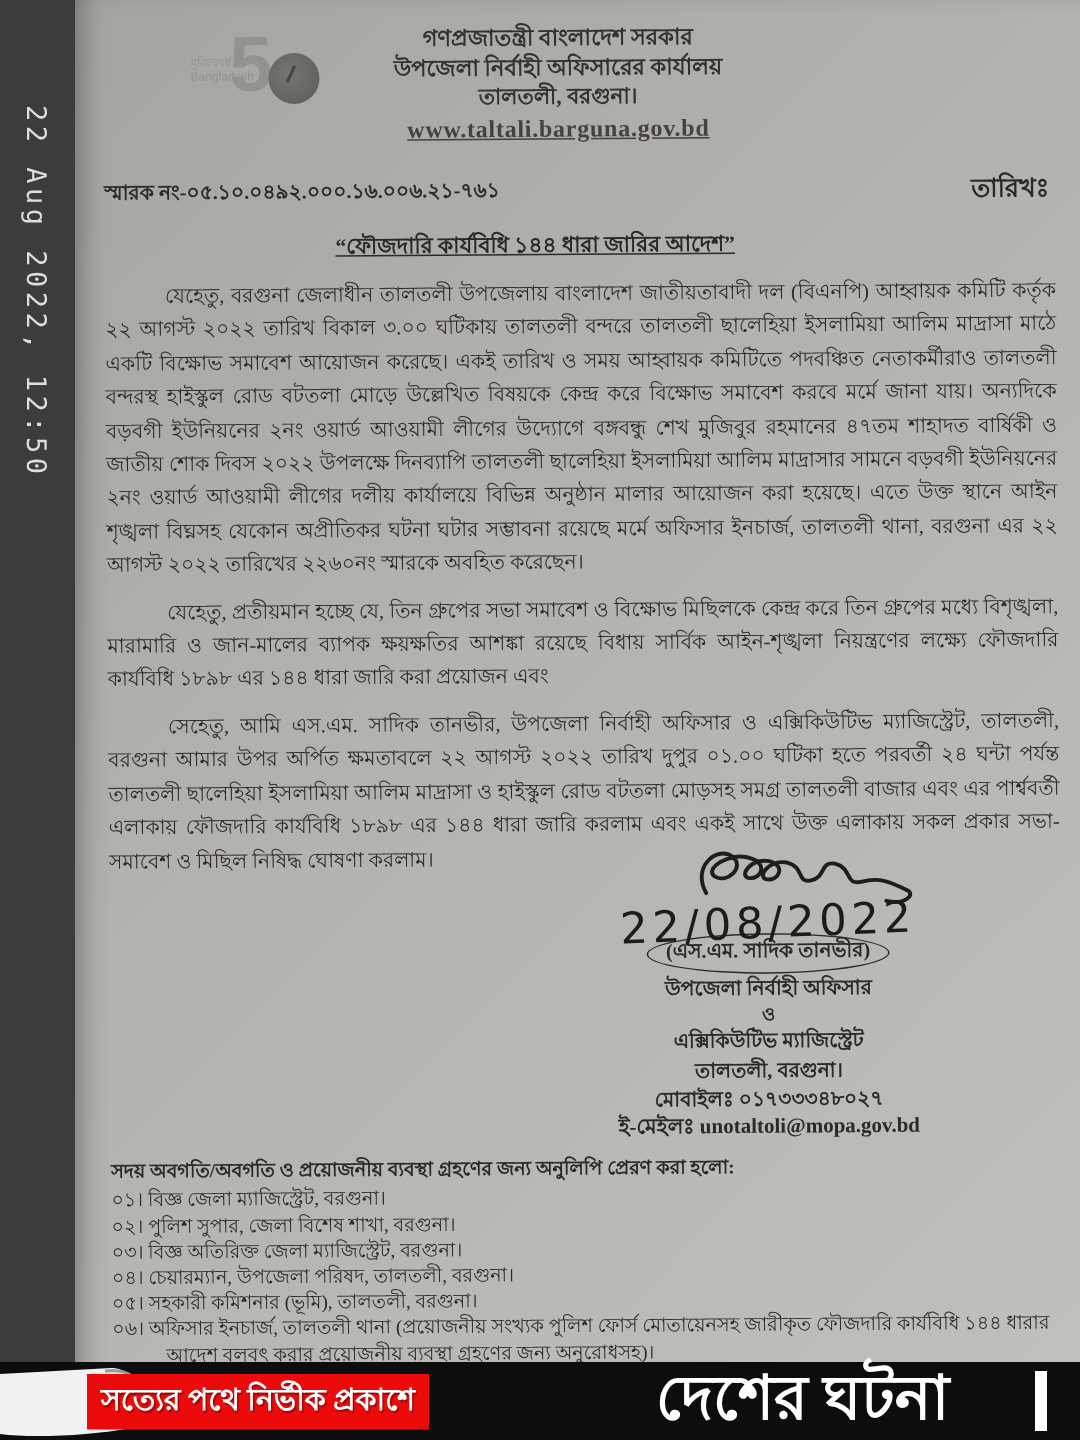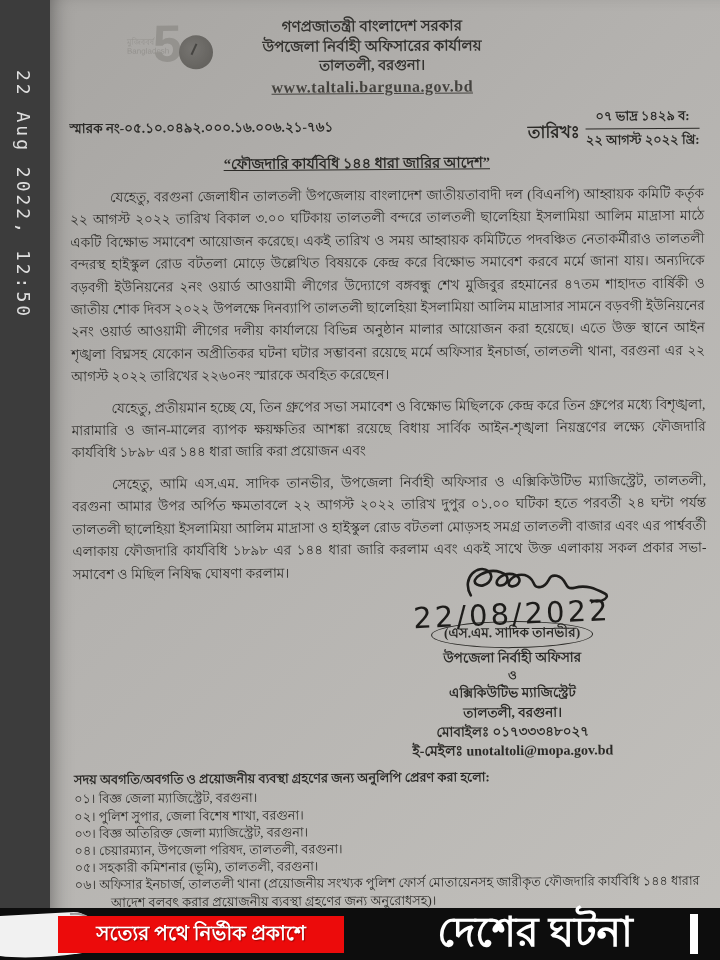--- a/index.html
+++ b/index.html
@@ -64,21 +64,21 @@
 
   
   .cc{margin-top:8px;}
   .cc-head{font-size:12.8px;line-height:17px;font-weight:bold;}
   .cc ol{list-style:none;margin:2px 0 0;padding:0;}
   .cc li{font-size:12.8px;line-height:17.2px;padding-left:36px;text-indent:-36px;}
 
   
   .banner{position:absolute;left:0;bottom:0;width:720px;height:52px;background:#0d0d0d;z-index:5;}
   .scroll-icon{position:absolute;left:0;top:2px;width:118px;height:50px;}
-  .slogan-box{position:absolute;left:58px;top:8px;width:286px;height:37px;background:#ec0b0b;
+  .slogan-box{position:absolute;left:58px;top:8px;width:228px;height:37px;background:#ec0b0b;
     display:flex;align-items:center;justify-content:center;}
   .slogan{color:#fff;font-weight:bold;font-size:20px;white-space:nowrap;text-shadow:1px 1px 1px rgba(0,0,0,.35);}
   .brand{position:absolute;left:400px;top:0;width:270px;height:52px;display:flex;align-items:center;
     justify-content:center;color:#fff;font-weight:bold;font-size:41px;white-space:nowrap;}
   .banner-divider{position:absolute;right:22px;top:6px;width:8px;height:40px;background:#fff;}
 </style>
 </head>
 <body>
 
 <div class="screen">
@@ -100,24 +100,20 @@
         <div class="hdr-line">গণপ্রজাতন্ত্রী বাংলাদেশ সরকার</div>
         <div class="hdr-line">উপজেলা নির্বাহী অফিসারের কার্যালয়</div>
         <div class="hdr-loc">তালতলী, বরগুনা।</div>
         <div class="hdr-url">www.taltali.barguna.gov.bd</div>
       </div>
 
       <div class="meta-row">
         <div class="memo">স্মারক নং-০৫.১০.০৪৯২.০০০.১৬.০০৬.২১-৭৬১</div>
         <div class="dateblock">
           <div class="date-label">তারিখঃ</div>
-          <div class="date-frac">
-            <div class="date-top">০৭ ভাদ্র ১৪২৯ ব:</div>
-            <div class="date-bot">২২ আগস্ট ২০২২ খ্রি:</div>
-          </div>
         </div>
       </div>
 
       <div class="title">
         <span>“ফৌজদারি কার্যবিধি ১৪৪ ধারা জারির আদেশ”</span>
       </div>
 
       <div class="body-text">
         <p>যেহেতু, বরগুনা জেলাধীন তালতলী উপজেলায় বাংলাদেশ জাতীয়তাবাদী দল (বিএনপি) আহ্বায়ক কমিটি কর্তৃক ২২ আগস্ট ২০২২ তারিখ বিকাল ৩.০০ ঘটিকায় তালতলী বন্দরে তালতলী ছালেহিয়া ইসলামিয়া আলিম মাদ্রাসা মাঠে একটি বিক্ষোভ সমাবেশ আয়োজন করেছে। একই তারিখ ও সময় আহ্বায়ক কমিটিতে পদবঞ্চিত নেতাকর্মীরাও তালতলী বন্দরস্থ হাইস্কুল রোড বটতলা মোড়ে উল্লেখিত বিষয়কে কেন্দ্র করে বিক্ষোভ সমাবেশ করবে মর্মে জানা যায়। অন্যদিকে বড়বগী ইউনিয়নের ২নং ওয়ার্ড আওয়ামী লীগের উদ্যোগে বঙ্গবন্ধু শেখ মুজিবুর রহমানের ৪৭তম শাহাদত বার্ষিকী ও জাতীয় শোক দিবস ২০২২ উপলক্ষে দিনব্যাপি তালতলী ছালেহিয়া ইসলামিয়া আলিম মাদ্রাসার সামনে বড়বগী ইউনিয়নের ২নং ওয়ার্ড আওয়ামী লীগের দলীয় কার্যালয়ে বিভিন্ন অনুষ্ঠান মালার আয়োজন করা হয়েছে। এতে উক্ত স্থানে আইন শৃঙ্খলা বিঘ্নসহ যেকোন অপ্রীতিকর ঘটনা ঘটার সম্ভাবনা রয়েছে মর্মে অফিসার ইনচার্জ, তালতলী থানা, বরগুনা এর ২২ আগস্ট ২০২২ তারিখের ২২৬০নং স্মারকে অবহিত করেছেন।</p>
         <p>যেহেতু, প্রতীয়মান হচ্ছে যে, তিন গ্রুপের সভা সমাবেশ ও বিক্ষোভ মিছিলকে কেন্দ্র করে তিন গ্রুপের মধ্যে বিশৃঙ্খলা, মারামারি ও জান-মালের ব্যাপক ক্ষয়ক্ষতির আশঙ্কা রয়েছে বিধায় সার্বিক আইন-শৃঙ্খলা নিয়ন্ত্রণের লক্ষ্যে ফৌজদারি কার্যবিধি ১৮৯৮ এর ১৪৪ ধারা জারি করা প্রয়োজন এবং</p>

